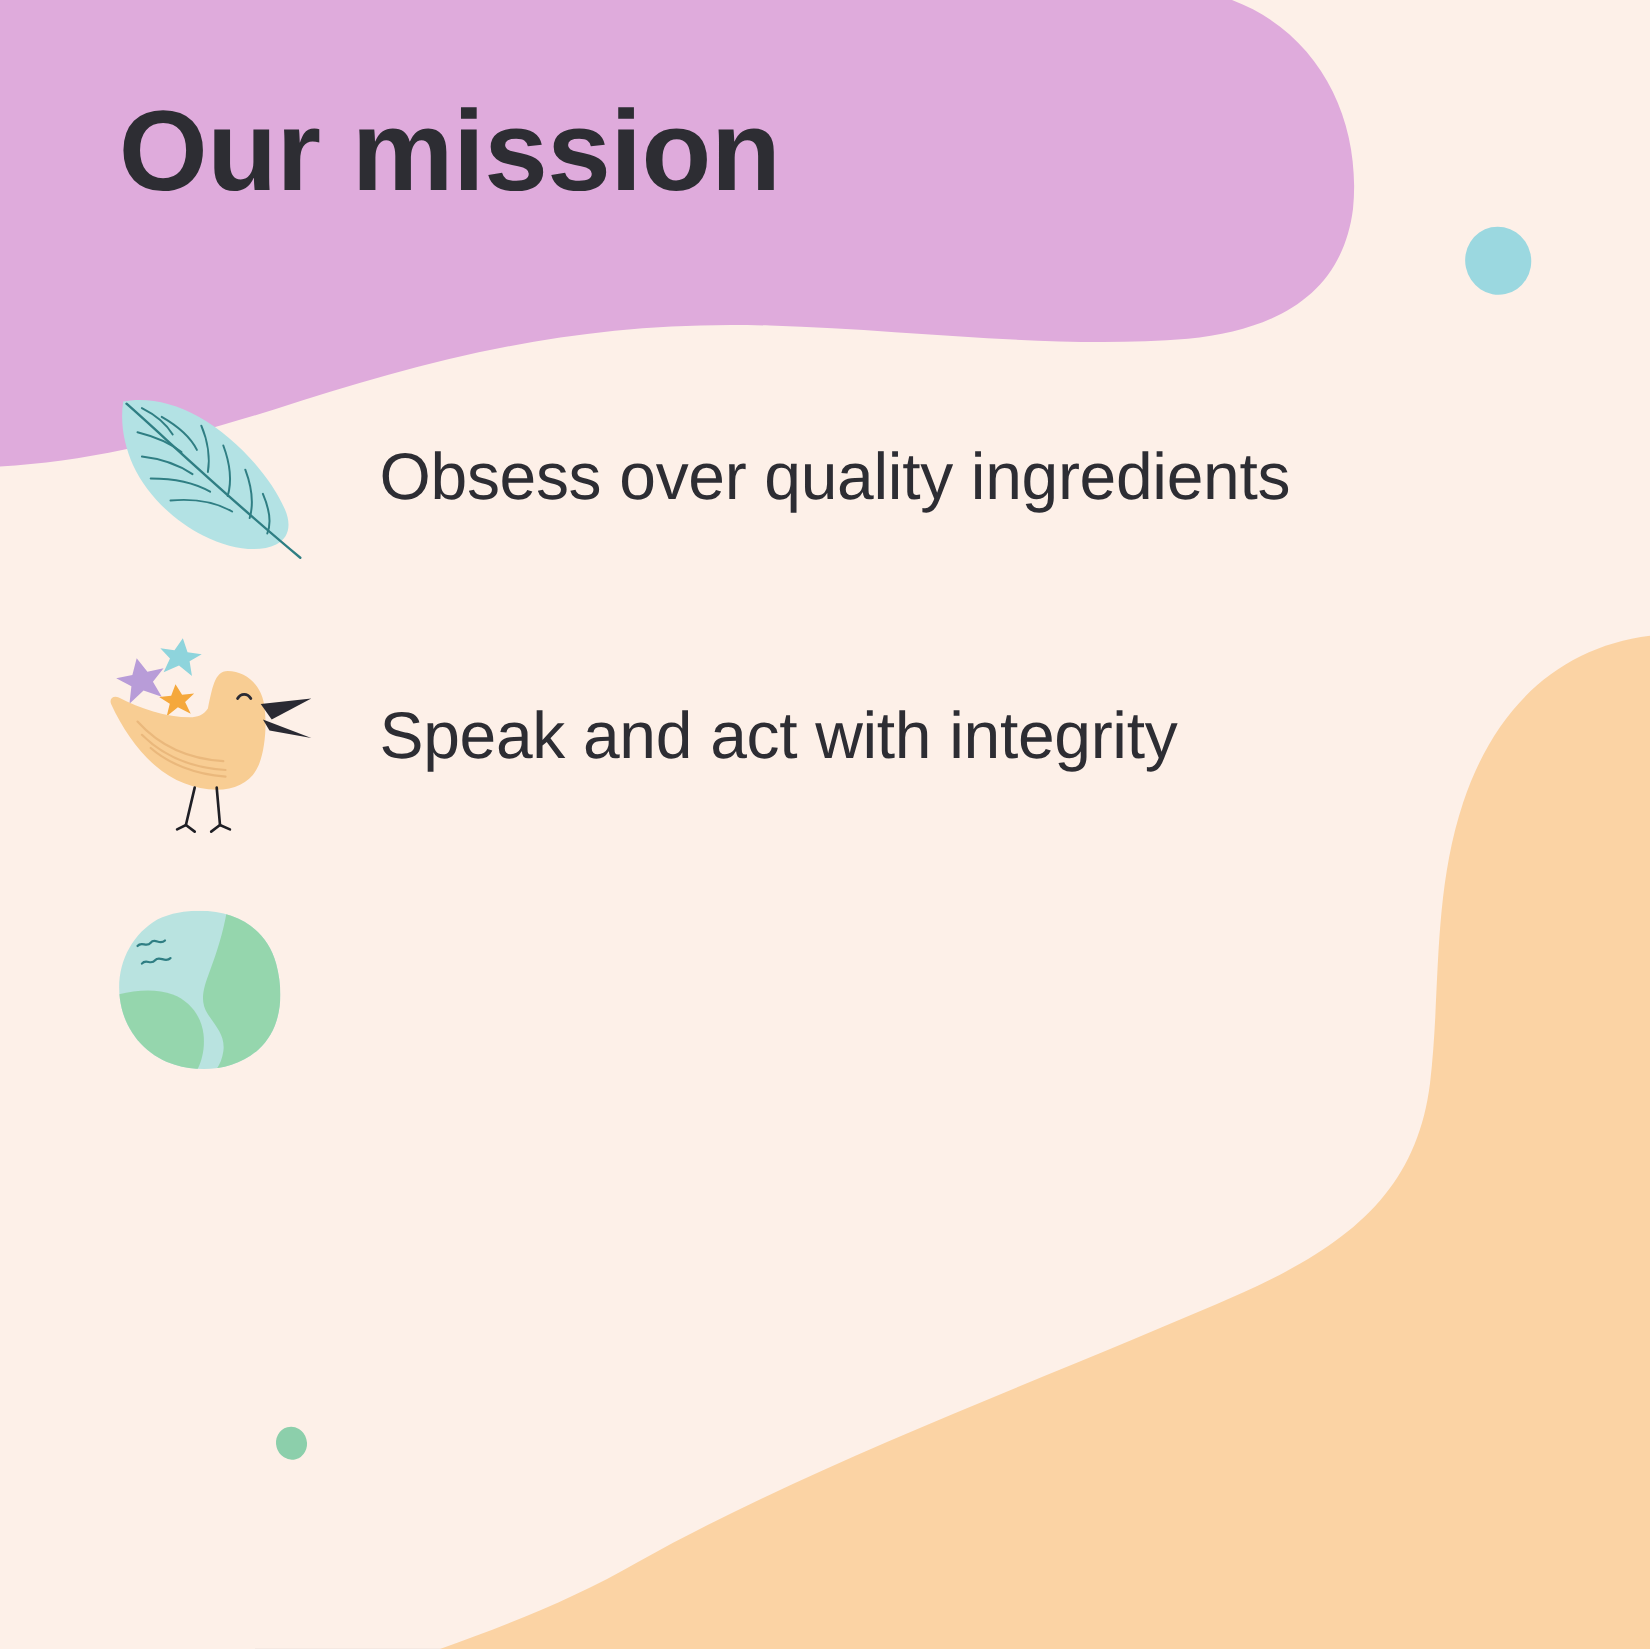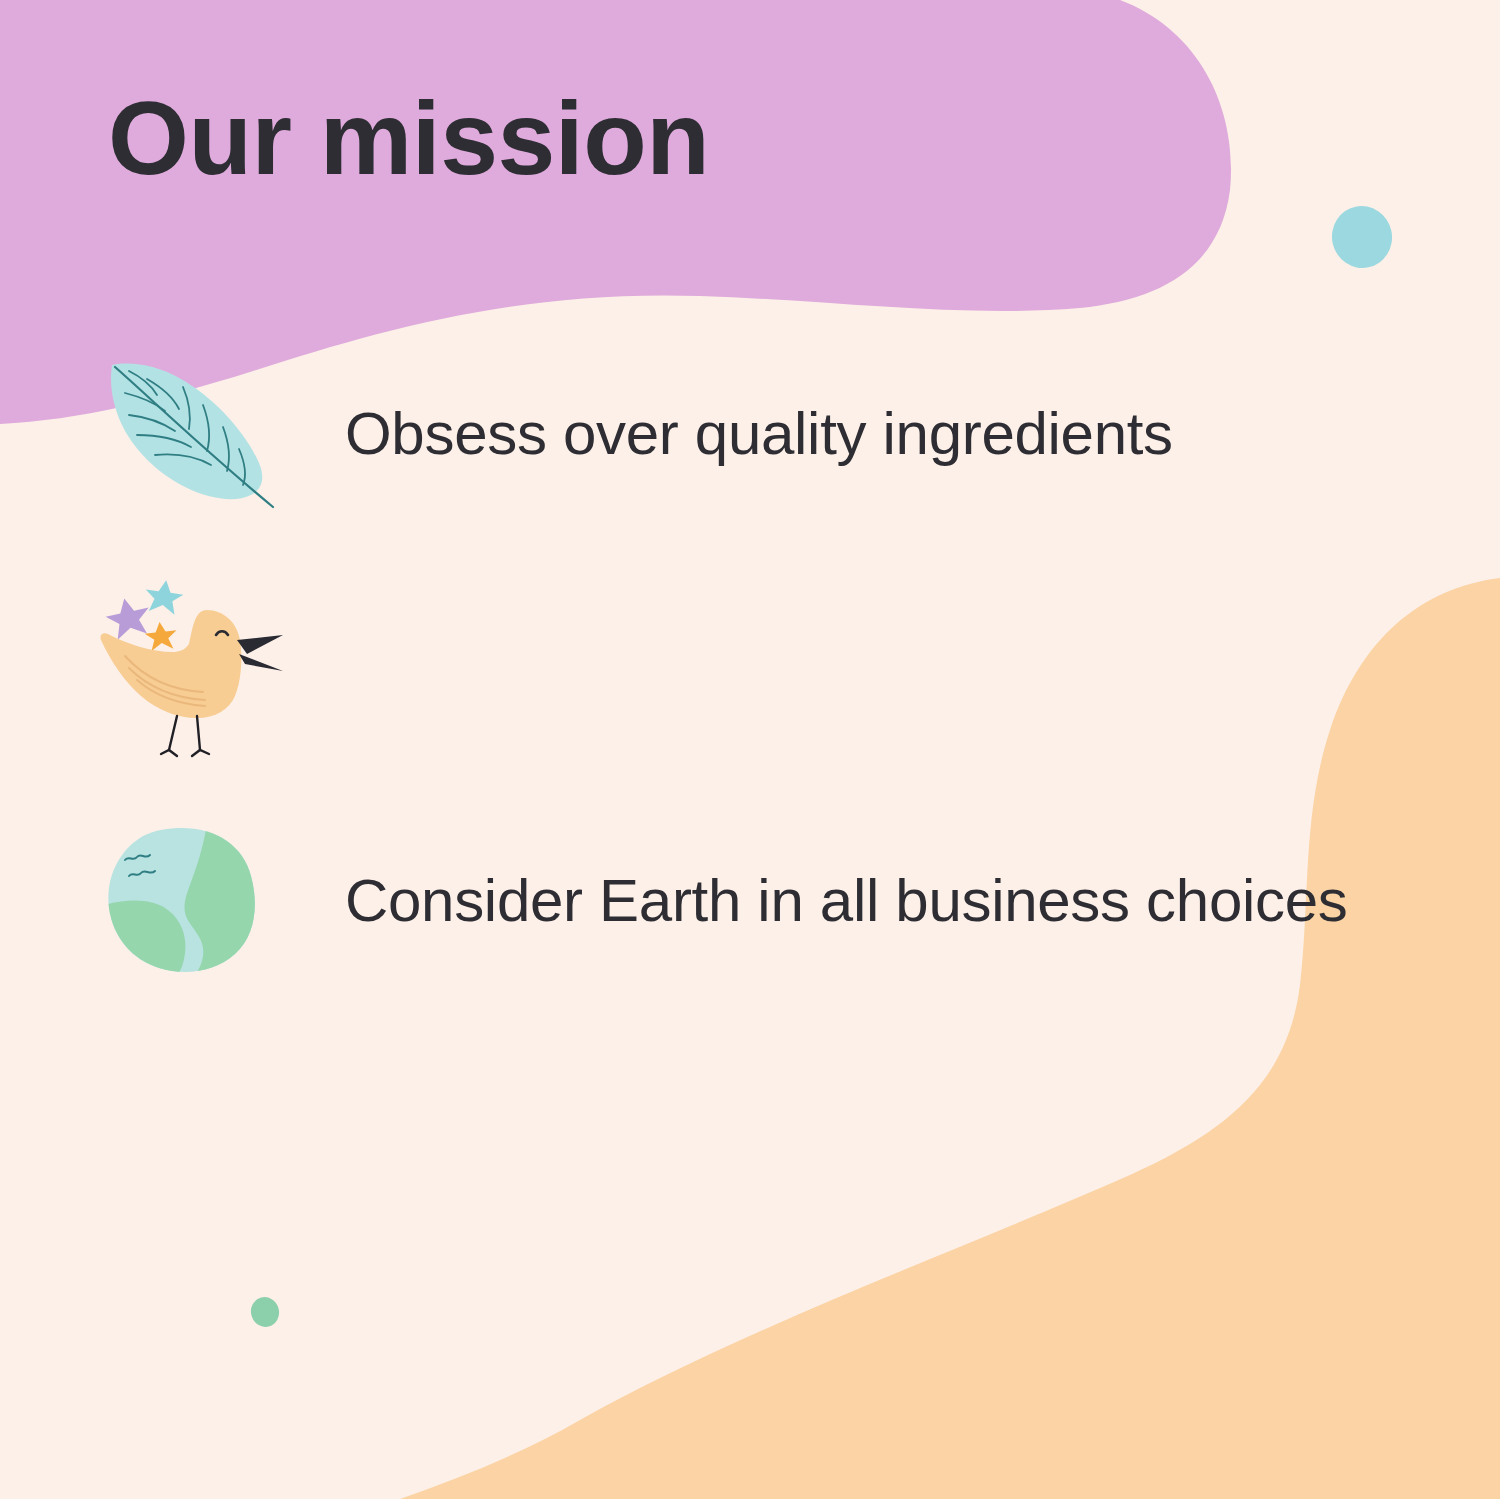--- a/index.html
+++ b/index.html
@@ -160,20 +160,21 @@
         <path fill="#2a2a33" d="M154,76 L198,93 L160,86 Z"></path>
 
         <g fill="none" stroke="#1f1f25" stroke-width="2.4" stroke-linecap="round">
           <path d="M92,138 L84,172"></path>
           <path d="M76,176 L84,172 L92,178"></path>
           <path d="M112,138 L115,172"></path>
           <path d="M107,178 L115,172 L124,176"></path>
         </g>
       </svg>
     </div>
+    <div class="row-label">Speak and act with integrity</div>
   </div>
 
   <div class="row" id="row-2">
     <div class="row-icon">
       <svg viewBox="0 0 200 180">
         <defs>
           <clipPath id="globeClip">
             <path d="M96,18 C132,18 158,36 166,66 C174,96 170,126 150,144
                      C130,162 100,166 74,158 C48,150 28,128 24,98
                      C20,68 34,40 58,26 C70,20 84,18 96,18 Z"></path>
@@ -189,17 +190,16 @@
           <path fill="#95d6ad" d="M16,96 C34,90 56,88 72,94 C88,100 98,114 100,130
                    C102,148 96,164 86,174 L14,174 Z"></path>
         </g>
 
         <g fill="none" stroke="#2f7e83" stroke-width="2" stroke-linecap="round">
           <path d="M40,50 C44,45 48,52 52,47 C56,42 60,50 65,45"></path>
           <path d="M44,66 C48,61 52,68 56,63 C60,58 65,66 70,61"></path>
         </g>
       </svg>
     </div>
-    <div class="row-label">Consider Earth in all business choices</div>
   </div>
 
 
 </div>
 
 </body></html>

